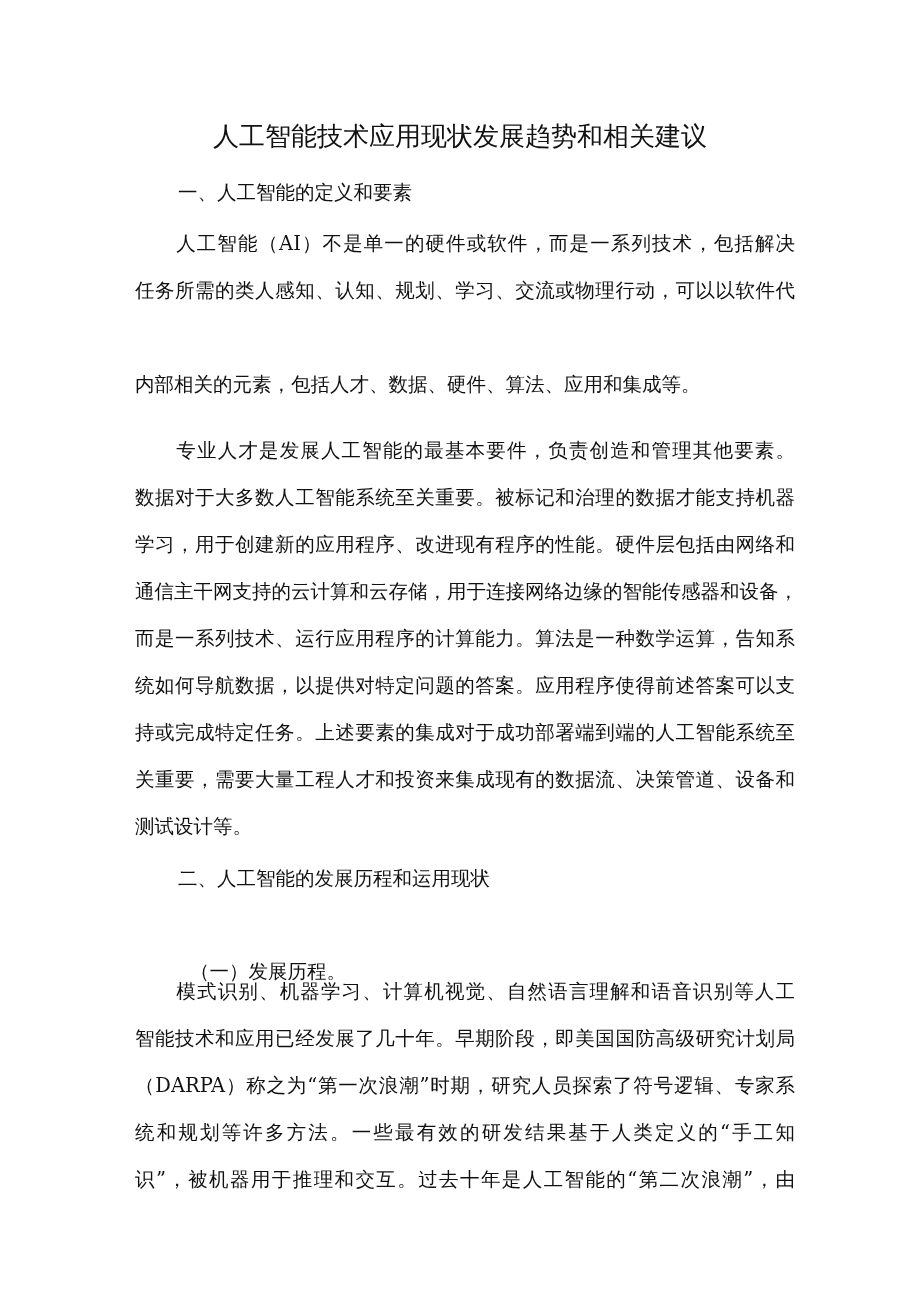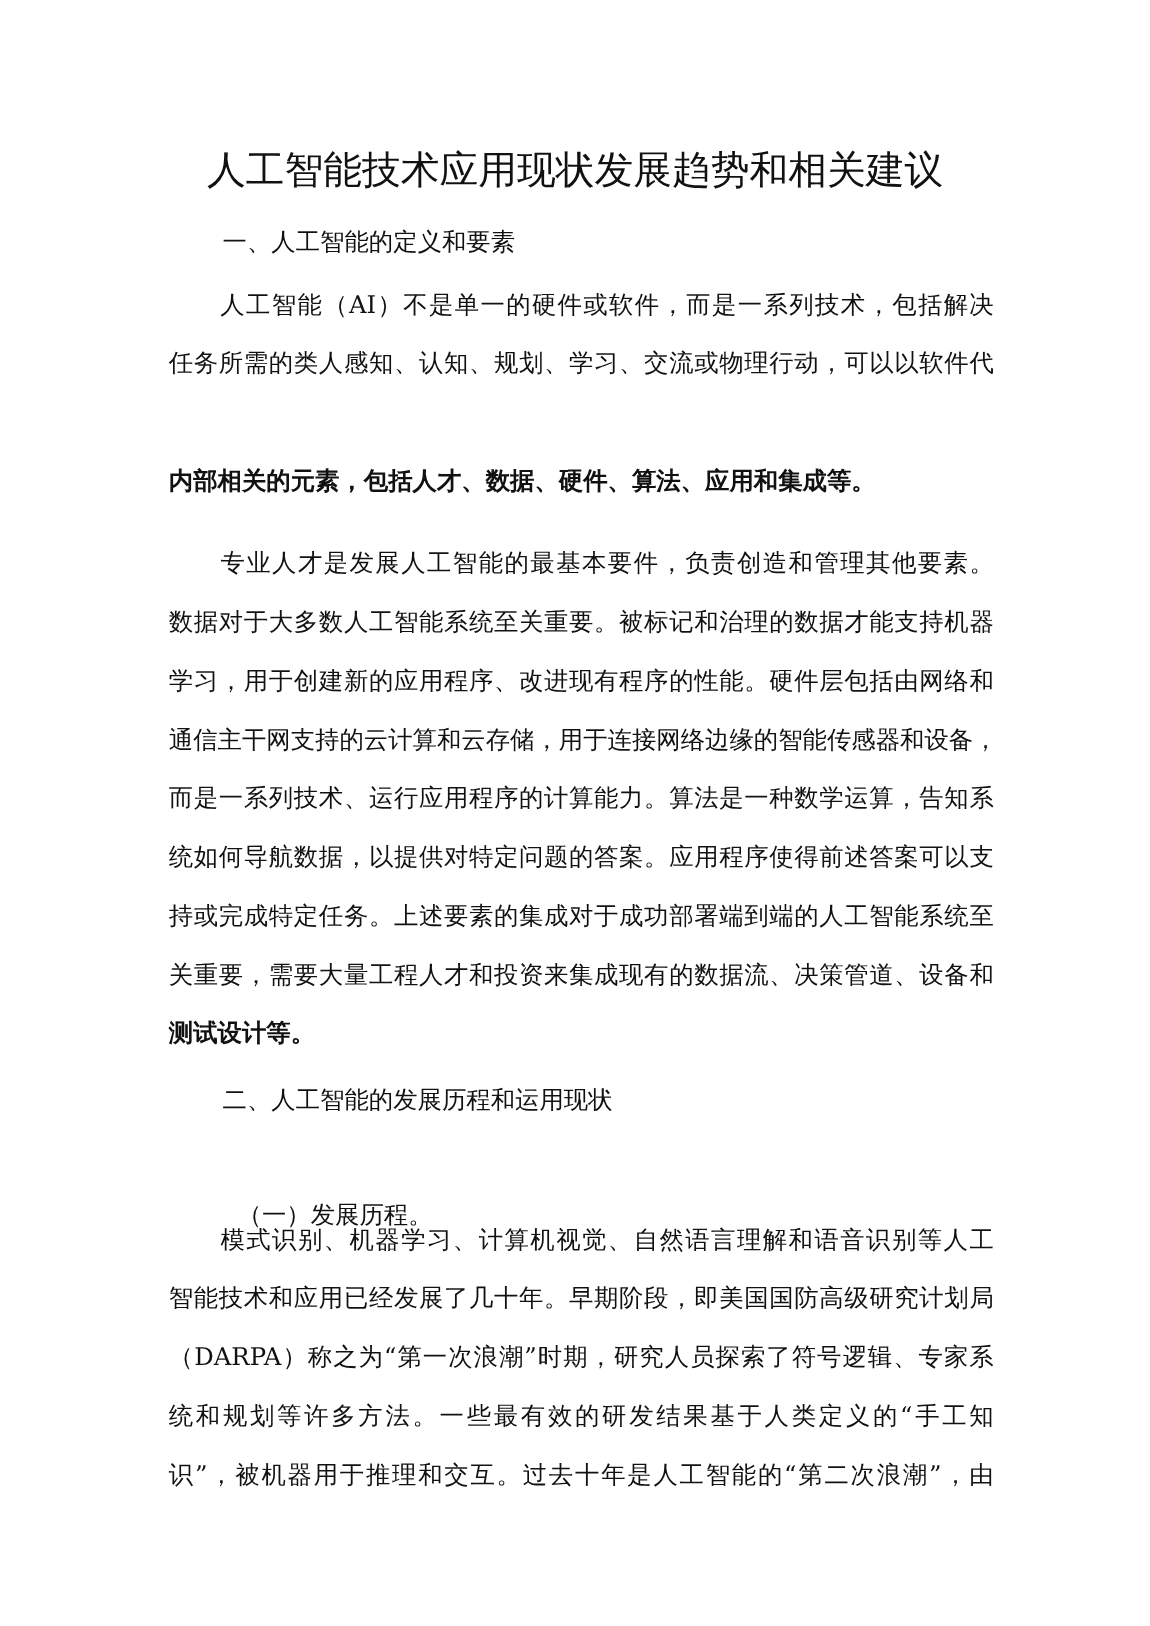--- a/index.html
+++ b/index.html
@@ -1,24 +1,24 @@
 <!DOCTYPE html>
 <html><head>
 <meta charset="utf-8">
 <style>
   html, body { margin: 0; padding: 0; background: #ffffff; }
   body { width: 920px; height: 1301px; position: relative; overflow: hidden;
          font-family: "DejaVu Serif", "Liberation Serif", serif; color: #111; }
   .page { position: absolute; left: 0; top: 0; width: 920px; height: 1301px; }
   .title { position: absolute; left: 0; width: 920px; top: 116px; text-align: center;
-           font-size: 31px; letter-spacing: 0px; line-height: 40px; font-weight: normal; }
+           font-size: 26px; letter-spacing: 0px; line-height: 40px; font-weight: normal; }
   .line { position: absolute; left: 135px; width: 660px; font-size: 19.5px; line-height: 28px;
           white-space: nowrap; text-align: justify; text-align-last: justify; }
-  .line.last { text-align-last: left; font-weight: bold; }
-  .h1 { left: 178px; text-align-last: left; }
+  .line.last { text-align-last: left; }
+  .h1 { left: 178px; text-align-last: left; font-family: Liberation Mono, monospace; }
   .h2 { left: 190px; text-align-last: left; margin-top: 44px; }
 </style>
 </head>
 <body>
 
 <div class="page">
   <div class="title">人工智能技术应用现状发展趋势和相关建议</div>
 
   <div class="line h1" style="top:180px">一、人工智能的定义和要素</div>
 

